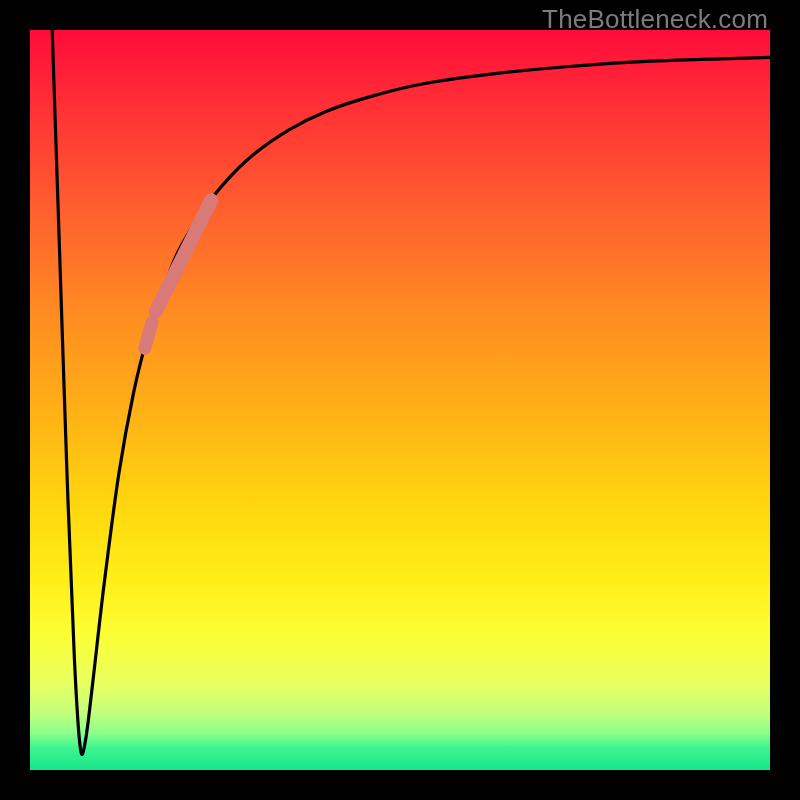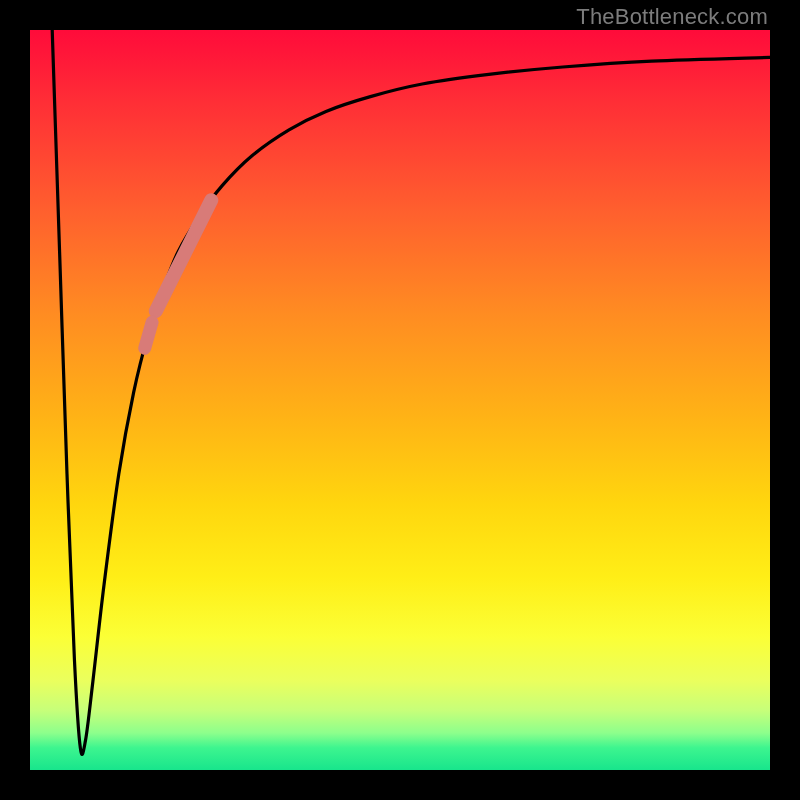--- a/index.html
+++ b/index.html
@@ -37,21 +37,21 @@
       #c6ff7a 92%,
       #8dff8c 95%,
       #3df58f 97%,
       #18e58c 100%);
   }
   .watermark {
     position: absolute;
     top: 4px;
     right: 32px;
     color: #7c7c7c;
-    font-size: 22px;
+    font-size: 26px;
     letter-spacing: 0.2px;
     font-weight: 500;
     user-select: none;
   }
   svg.curve {
     position: absolute;
     left: 0;
     top: 0;
     width: 740px;
     height: 740px;

